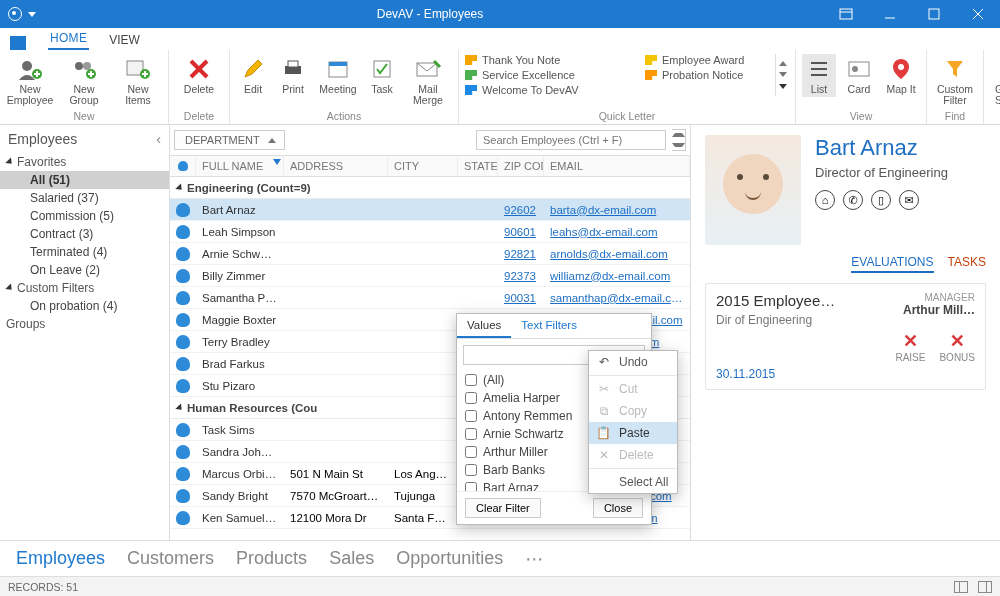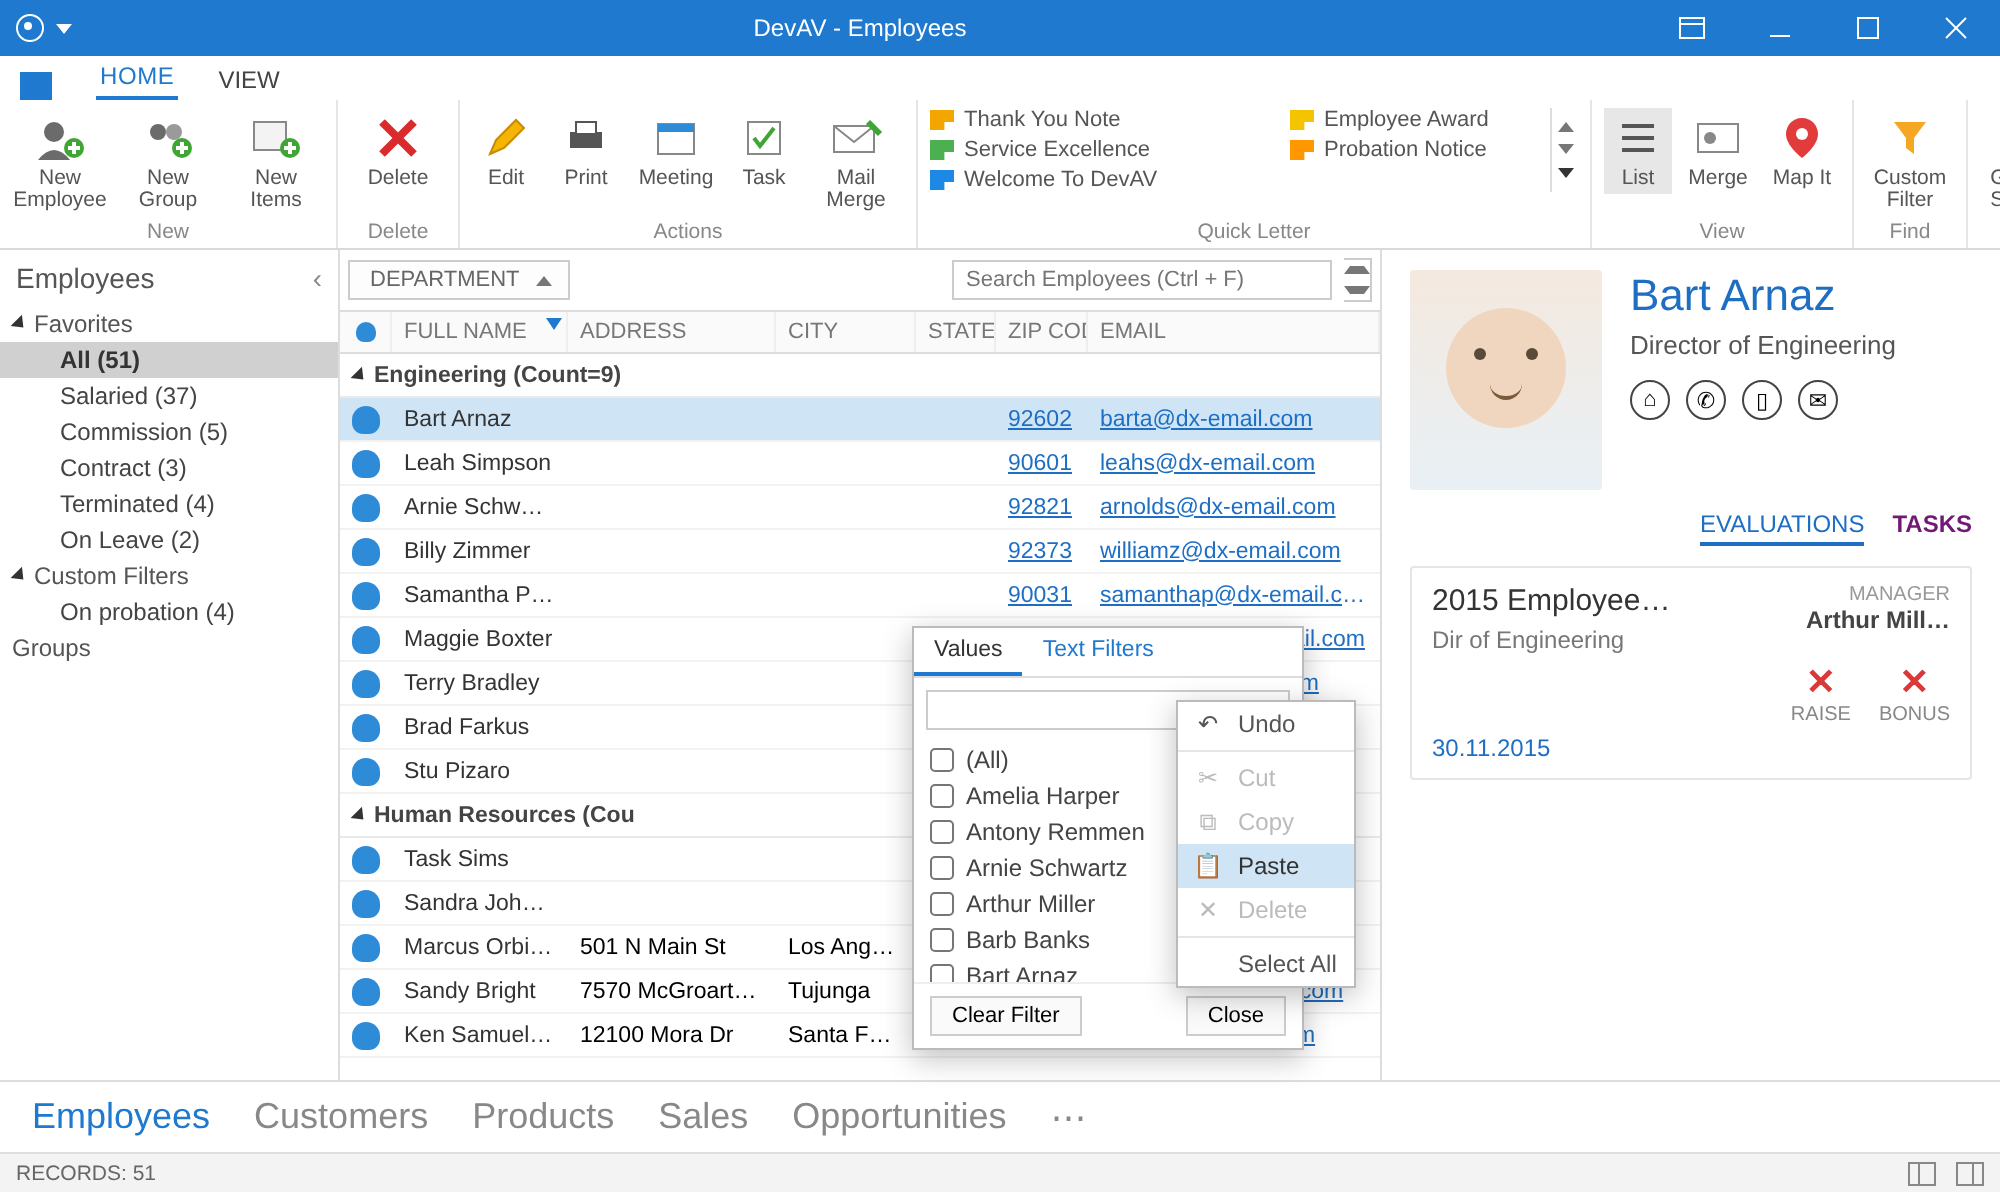--- a/index.html
+++ b/index.html
@@ -99,21 +99,21 @@
   .avatar .face{width:60px;height:60px;background:#f1d6bf;border-radius:50%;position:relative;top:-6px;}
   .avatar .face::before{content:"";position:absolute;left:14px;top:20px;width:6px;height:6px;background:#5a4a3a;border-radius:50%;box-shadow:26px 0 #5a4a3a;}
   .avatar .face::after{content:"";position:absolute;left:22px;top:38px;width:16px;height:6px;border-bottom:2px solid #7a5a3a;border-radius:0 0 10px 10px;}
   .dname{font-size:22px;color:#1e6fc4;}
   .dtitle{font-size:13px;color:#555;margin-top:4px;}
   .dicons{display:flex;gap:8px;margin-top:10px;}
   .dico{width:20px;height:20px;border:1.5px solid #444;border-radius:50%;display:flex;align-items:center;justify-content:center;font-size:11px;}
   .dtabs{display:flex;gap:14px;justify-content:flex-end;font-size:12px;}
   .dtab{color:#1e6fc4;padding-bottom:2px;cursor:pointer;}
   .dtab.a{border-bottom:2px solid #1e6fc4;}
-  .dtab.i{color:#701a75;font-weight:bold;}
+  .dtab.i{color:#c2410c;}
   .evalcard{border:1px solid #e5e5e5;border-radius:2px;padding:8px 10px;font-size:12px;position:relative;}
   .evalcard .mgr{position:absolute;right:10px;top:8px;text-align:right;}
   .evalcard .mgr .ml{font-size:10px;color:#999;}
   .evalcard .mgr .mn{font-weight:600;color:#444;}
   .xmarks{position:absolute;right:10px;top:46px;display:flex;gap:14px;text-align:center;}
   .xgrp{display:flex;flex-direction:column;align-items:center;font-size:10px;color:#888;}
   .xgrp .x{color:#d93939;font-size:18px;font-weight:700;}
   .edate{color:#1e6fc4;margin-top:40px;}
   
   .btabs{height:36px;border-top:1px solid #ddd;display:flex;align-items:center;gap:22px;padding-left:16px;font-size:18px;color:#888;}
@@ -321,21 +321,21 @@
             </div>
             <span>List</span>
           </div>
         <div class="ritemV" style="width:34px">
             <div class="ico">
               <svg width="22" height="16">
                 <rect x="1" y="1" width="20" height="14" fill="#fff" stroke="#888"></rect>
                 <circle cx="7" cy="8" r="3" fill="#888"></circle>
               </svg>
             </div>
-            <span>Merge</span>
+            <span>Card</span>
           </div>
         <div class="ritemV" style="width:38px">
             <div class="ico">
               <svg width="18" height="22">
                 <path d="M9 1 C14 1 17 5 17 9 C17 15 9 21 9 21 C9 21 1 15 1 9 C1 5 4 1 9 1 Z" fill="#e23b3b"></path>
                 <circle cx="9" cy="9" r="3" fill="#fff"></circle>
               </svg>
             </div>
             <span>Map It</span>
           </div>

